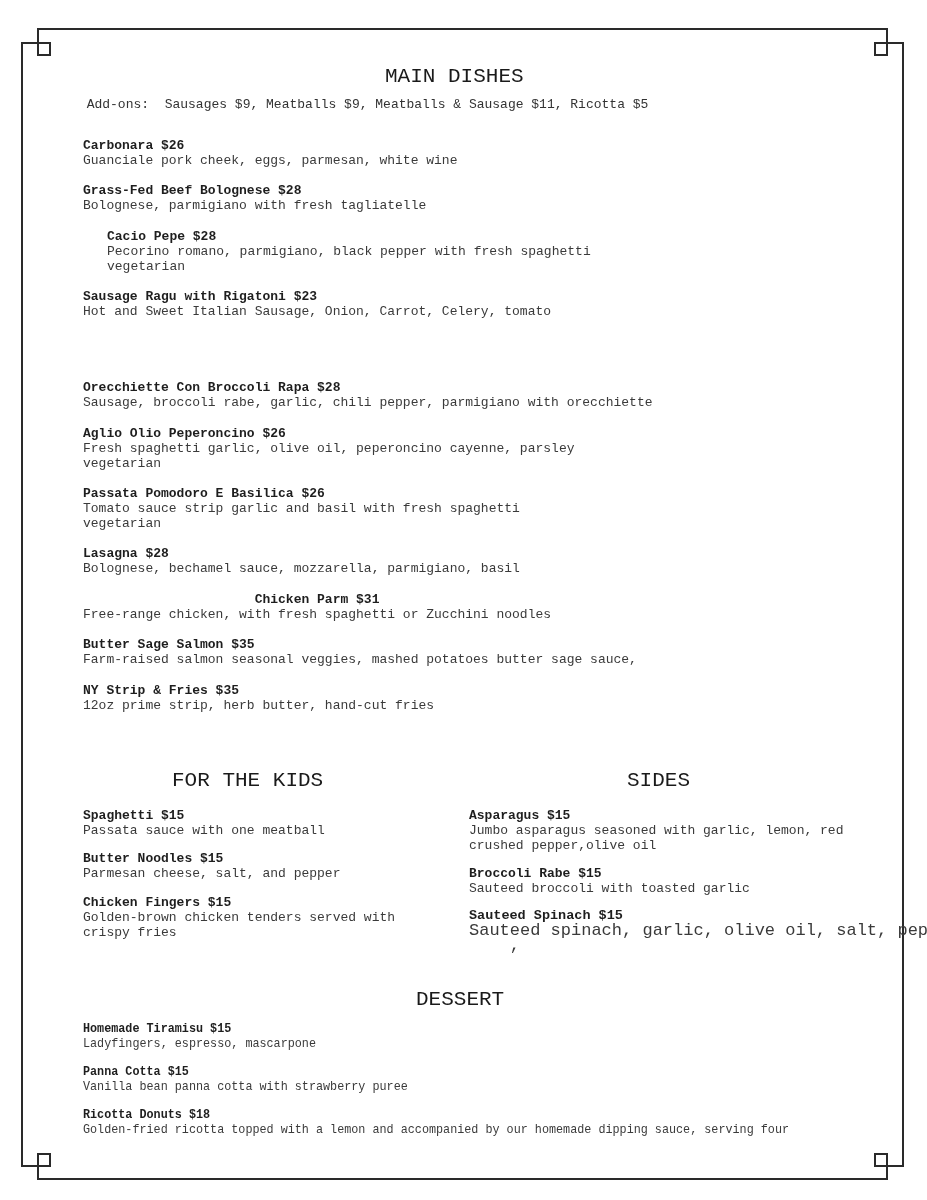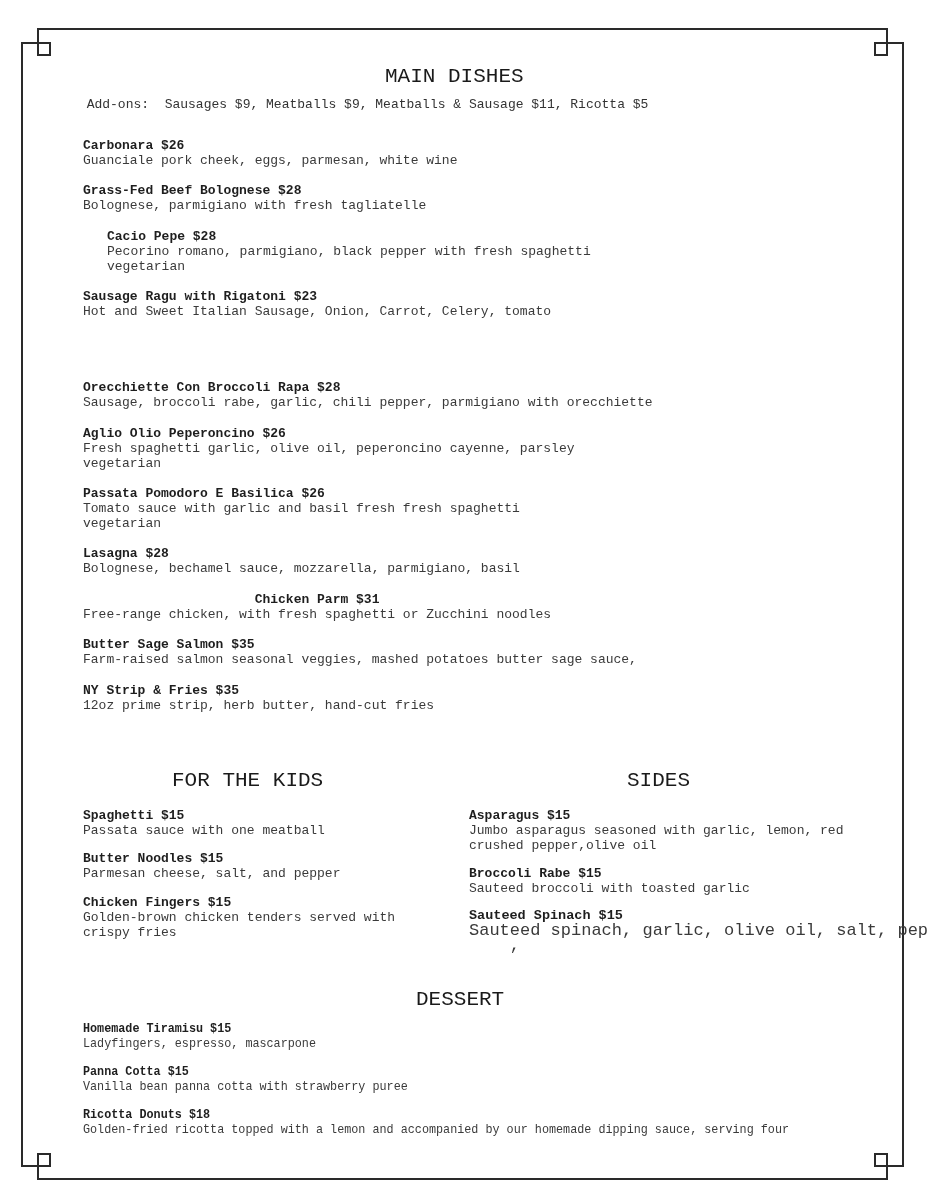--- a/index.html
+++ b/index.html
@@ -73,21 +73,21 @@
     <span class="title">Orecchiette Con Broccoli Rapa $28</span>
     <span class="desc">Sausage, broccoli rabe, garlic, chili pepper, parmigiano with orecchiette</span>
   </div>
   <div class="item" style="left:83px; top:426px;">
     <span class="title">Aglio Olio Peperoncino $26</span>
     <span class="desc">Fresh spaghetti garlic, olive oil, peperoncino cayenne, parsley
 vegetarian</span>
   </div>
   <div class="item" style="left:83px; top:486px;">
     <span class="title">Passata Pomodoro E Basilica $26</span>
-    <span class="desc">Tomato sauce with garlic and basil fresh fresh spaghetti
+    <span class="desc">Tomato sauce strip garlic and basil with fresh spaghetti
 vegetarian</span>
   </div>
   <div class="item" style="left:83px; top:546px;">
     <span class="title">Lasagna $28</span>
     <span class="desc">Bolognese, bechamel sauce, mozzarella, parmigiano, basil</span>
   </div>
   <div class="item" style="left:83px; top:592px;text-align:center;">
     <span class="title">Chicken Parm $31</span>
     <span class="desc">Free-range chicken, with fresh spaghetti or Zucchini noodles</span>
   </div>

